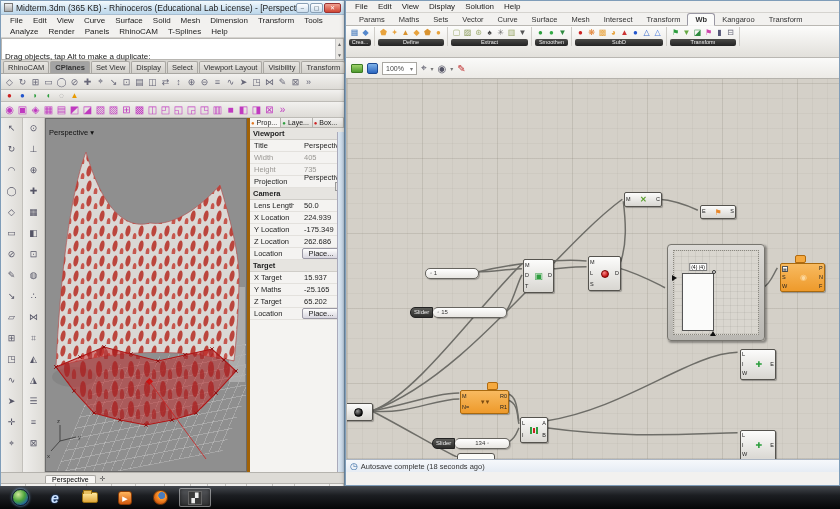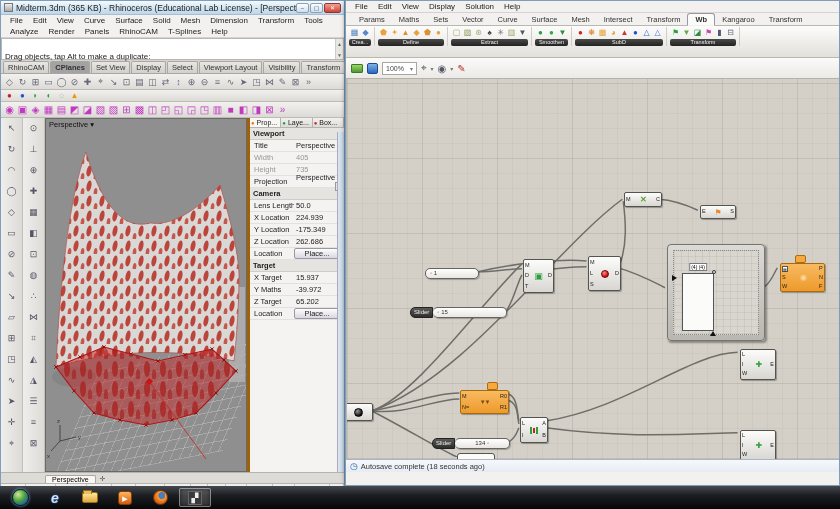--- a/index.html
+++ b/index.html
@@ -29,30 +29,30 @@
   .iconrow { display:flex; align-items:center; background:linear-gradient(#f2f1ef,#dddbd6); border-bottom:1px solid #bdbbb6; padding:0 2px; overflow:hidden; }
   .iconrow .ticon { flex:none; width:13px; text-align:center; color:#667; }
   #rh-tb1 { height:16px; font-size:9px; }
   #rh-tb2 { height:12px; font-size:8px; }
   #rh-tb3 { height:16px; font-size:10px; }
   #rh-tb3 .ticon { color:#c03ac0; }
   #rh-main { display:flex; height:354px; }
   .sidecol { width:22px; background:linear-gradient(90deg,#efeeec,#dddbd6); border-right:1px solid #c2c0bb; display:flex; flex-direction:column; align-items:center; font-size:9px; color:#556; overflow:hidden; }
   .sidecol .ticon { height:21px; line-height:21px; }
   #rh-viewport { position:relative; flex:1; background:#8f8f8f; overflow:hidden; border:1px solid #6a6a6a; }
-  #vp-label { position:absolute; left:3px; top:1px; font-size:7.5px; color:#111; z-index:3; }
+  #vp-label { position:absolute; left:3px; top:9px; font-size:7.5px; color:#111; z-index:3; }
   #vp-floor { position:absolute; left:28px; top:238px; width:175px; height:105px; transform:rotate(-11deg) skewX(-34deg); background:repeating-linear-gradient(0deg, rgba(255,255,255,.22) 0 1px, transparent 1px 10px), repeating-linear-gradient(90deg, rgba(255,255,255,.22) 0 1px, transparent 1px 10px); z-index:1; }
   #vp-svg { position:absolute; inset:0; z-index:2; }
   #rh-props { width:97px; background:#f4f3f1; border-left:3px solid #a16207; font-size:7.5px; color:#222; position:relative; }
   #rh-props .ptabs { display:flex; background:#dedcd7; border-bottom:1px solid #b5b3ae; font-size:7px; }
   #rh-props .ptab { flex:1; padding:1px 1px; border-right:1px solid #b5b3ae; background:linear-gradient(#f2f1ef,#dddbd6); white-space:nowrap; overflow:hidden; }
   #rh-props .ptab.active { background:#f8f7f5; }
   .pdot { font-size:6px; }
   .psec { background:#e6e4e0; font-weight:bold; padding:1px 3px; border-bottom:1px solid #cfcdc8; }
-  .prow { display:flex; border-bottom:1px solid #e3e1dd; height:12px; align-items:center; }
+  .prow { display:flex; border-bottom:1px solid #e3e1dd; height:12px; align-items:center;gap:8px; }
   .prow .pl { width:44px; padding-left:4px; white-space:nowrap; overflow:hidden; }
   .prow .pv { flex:1; padding-left:2px; white-space:nowrap; overflow:hidden; }
   .prow.muted { color:#9a9894; }
   .prow .pv.button { border:1px solid #9a98a4; background:linear-gradient(#fdfdfc,#d9d7e0); border-radius:2px; text-align:center; margin-right:4px; padding:0; }
   .prow .pv.dropdown::after { content:"▾"; float:right; border:1px solid #999; background:#e8e6e2; padding:0 1px; margin-right:2px; font-size:6px; }
   .prow .pv.check { flex:none; width:8px; height:8px; border:1px solid #888; background:#fff; font-size:6px; line-height:8px; text-align:center; }
   .prow .pv.file::after { content:"…"; float:right; border:1px solid #999; background:#e8e6e2; padding:0 2px; margin-right:2px; }
   .pscroll { position:absolute; right:0; top:14px; bottom:0; width:7px; background:linear-gradient(90deg,#dce6f0,#c2d4e6); border-left:1px solid #aab; }
   #rh-vtabs { display:flex; align-items:flex-end; background:#dddbd6; height:11px; border-top:1px solid #b5b3ae; font-size:7px; padding-left:44px; }
   #rh-vtabs .vtab { background:#f8f7f5; border:1px solid #a9a7a2; border-bottom:none; padding:0 6px; border-radius:2px 2px 0 0; }
@@ -375,21 +375,21 @@
           <div>
             <div class="psec">Target</div>
             <div>
               <div class="prow">
                 <span class="pl">X Target</span>
                 <span class="pv">15.937</span>
               </div>
 
               <div class="prow">
                 <span class="pl">Y Maths</span>
-                <span class="pv">-39.972</span>
+                <span class="pv">-25.165</span>
               </div>
 
               <div class="prow">
                 <span class="pl">Z Target</span>
                 <span class="pv">65.202</span>
               </div>
 
               <div class="prow button">
                 <span class="pl">Location</span>
                 <span class="pv button">Place...</span>

